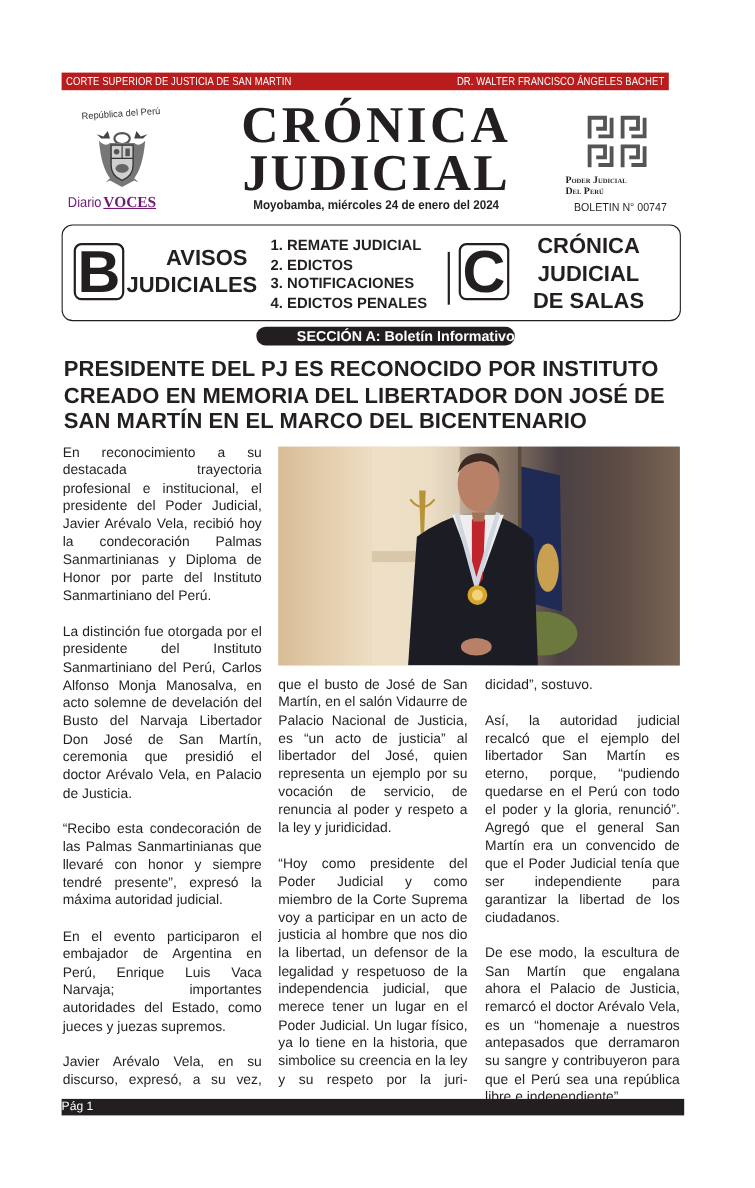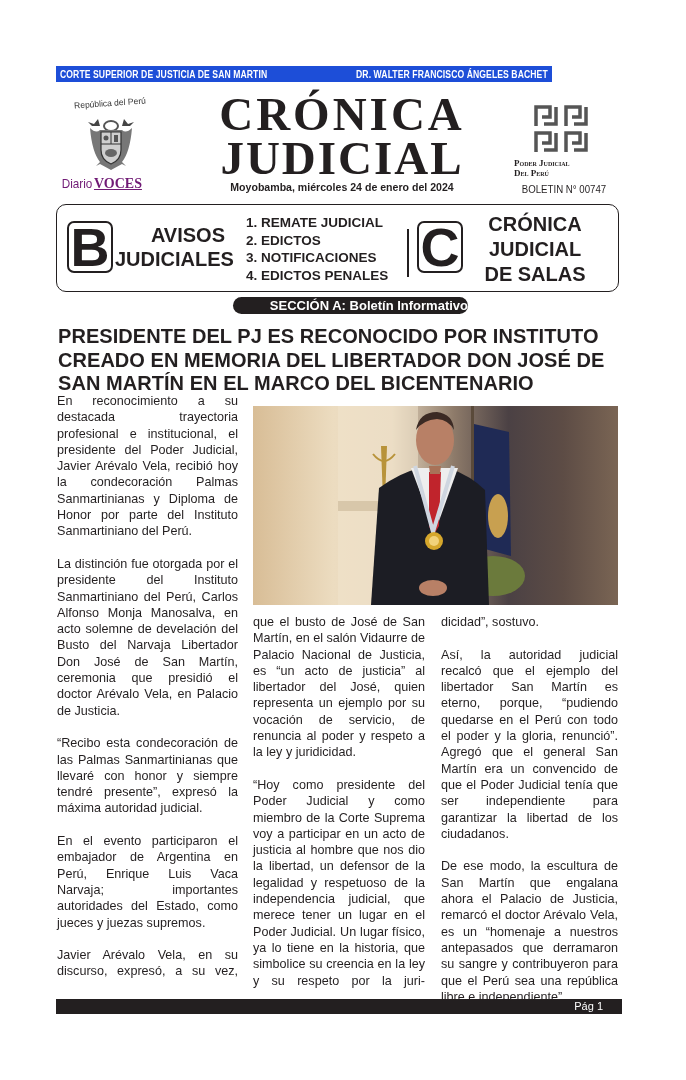--- a/index.html
+++ b/index.html
@@ -1,22 +1,22 @@
 <!DOCTYPE html>
 <html><head>
 <meta charset="utf-8">
 <style>
   * { box-sizing: border-box; margin: 0; padding: 0; }
   html, body { width: 686px; height: 1080px; background: #ffffff; overflow: hidden; }
   body { position: relative; font-family: "Liberation Sans", sans-serif; color: #231f20; }
 
   .topbar {
-    position: absolute; left: 56px; top: 66px; width: 496px; height: 16px;
-    background: #1d4ed8; color: #fff; display: flex; justify-content: space-between; align-items: center;
-    padding: 0 4px; font-family: "Liberation Sans", sans-serif; font-weight: bold; font-size: 10.5px;
+    position: absolute; left: 56px; top: 66px; width: 552px; height: 16px;
+    background: #b91c1c; color: #fff; display: flex; justify-content: space-between; align-items: center;
+    padding: 0 4px; font-family: "Liberation Sans", sans-serif; font-weight: normal; font-size: 10.5px;
     letter-spacing: 0.1px; transform-origin: left;
   }
   .topbar span { display: inline-block; transform: scaleX(0.82); }
   .topbar .left { transform-origin: left center; }
   .topbar .right { transform-origin: right center; }
 
   .logo-left { position: absolute; left: 60px; top: 96px; width: 100px; height: 100px; text-align: center; }
   .rep-text { position: absolute; left: 6px; top: 2px; width: 88px; font-size: 8.5px; color: #333; text-align: center; }
   .rep-text span { display: inline-block; }
   .shield-wrap { position: absolute; left: 26px; top: 20px; width: 50px; height: 56px; }
@@ -55,32 +55,32 @@
     border-radius: 9px; font-weight: bold; font-size: 13px; line-height: 17px; text-align: right;
   }
 
   .headline {
     position: absolute; left: 58px; top: 325px; width: 570px;
     font-weight: bold; font-size: 20px; line-height: 23.5px; color: #231f20; letter-spacing: 0.05px;
   }
 
   .col { position: absolute; font-size: 12.6px; line-height: 16.3px; color: #231f20; text-align: justify; }
   .col p { margin-bottom: 16.3px; }
-  .col-1 { left: 57px; top: 393px; width: 181px; }
+  .col-1 { left: 57px; top: 403px; width: 181px; }
   .col-2 { left: 253px; top: 614px; width: 172px; }
   .col-3 { left: 441px; top: 614px; width: 177px; }
 
   .photo {
     position: absolute; left: 253px; top: 406px; width: 365px; height: 199px; overflow: hidden;
     background: linear-gradient(90deg, #d9bf9c 0%, #e7cfae 18%, #efe0c8 30%, #d7c2a6 45%, #6f5f54 62%, #4a4040 75%, #5a4b44 85%, #7b6553 100%);
   }
 
   .footer-bar {
     position: absolute; left: 56px; top: 999px; width: 566px; height: 15px; background: #231f20; color: #fff;
-    font-size: 11px; line-height: 15px; text-align: right; padding-right: 19px;
+    font-size: 11px; line-height: 15px; text-align: left; padding-right: 19px;
   }
 </style>
 </head>
 <body>
 
 <div class="topbar">
   <span class="left">CORTE SUPERIOR DE JUSTICIA DE SAN MARTIN</span>
   <span class="right">DR. WALTER FRANCISCO ÁNGELES BACHET</span>
 </div>
 

